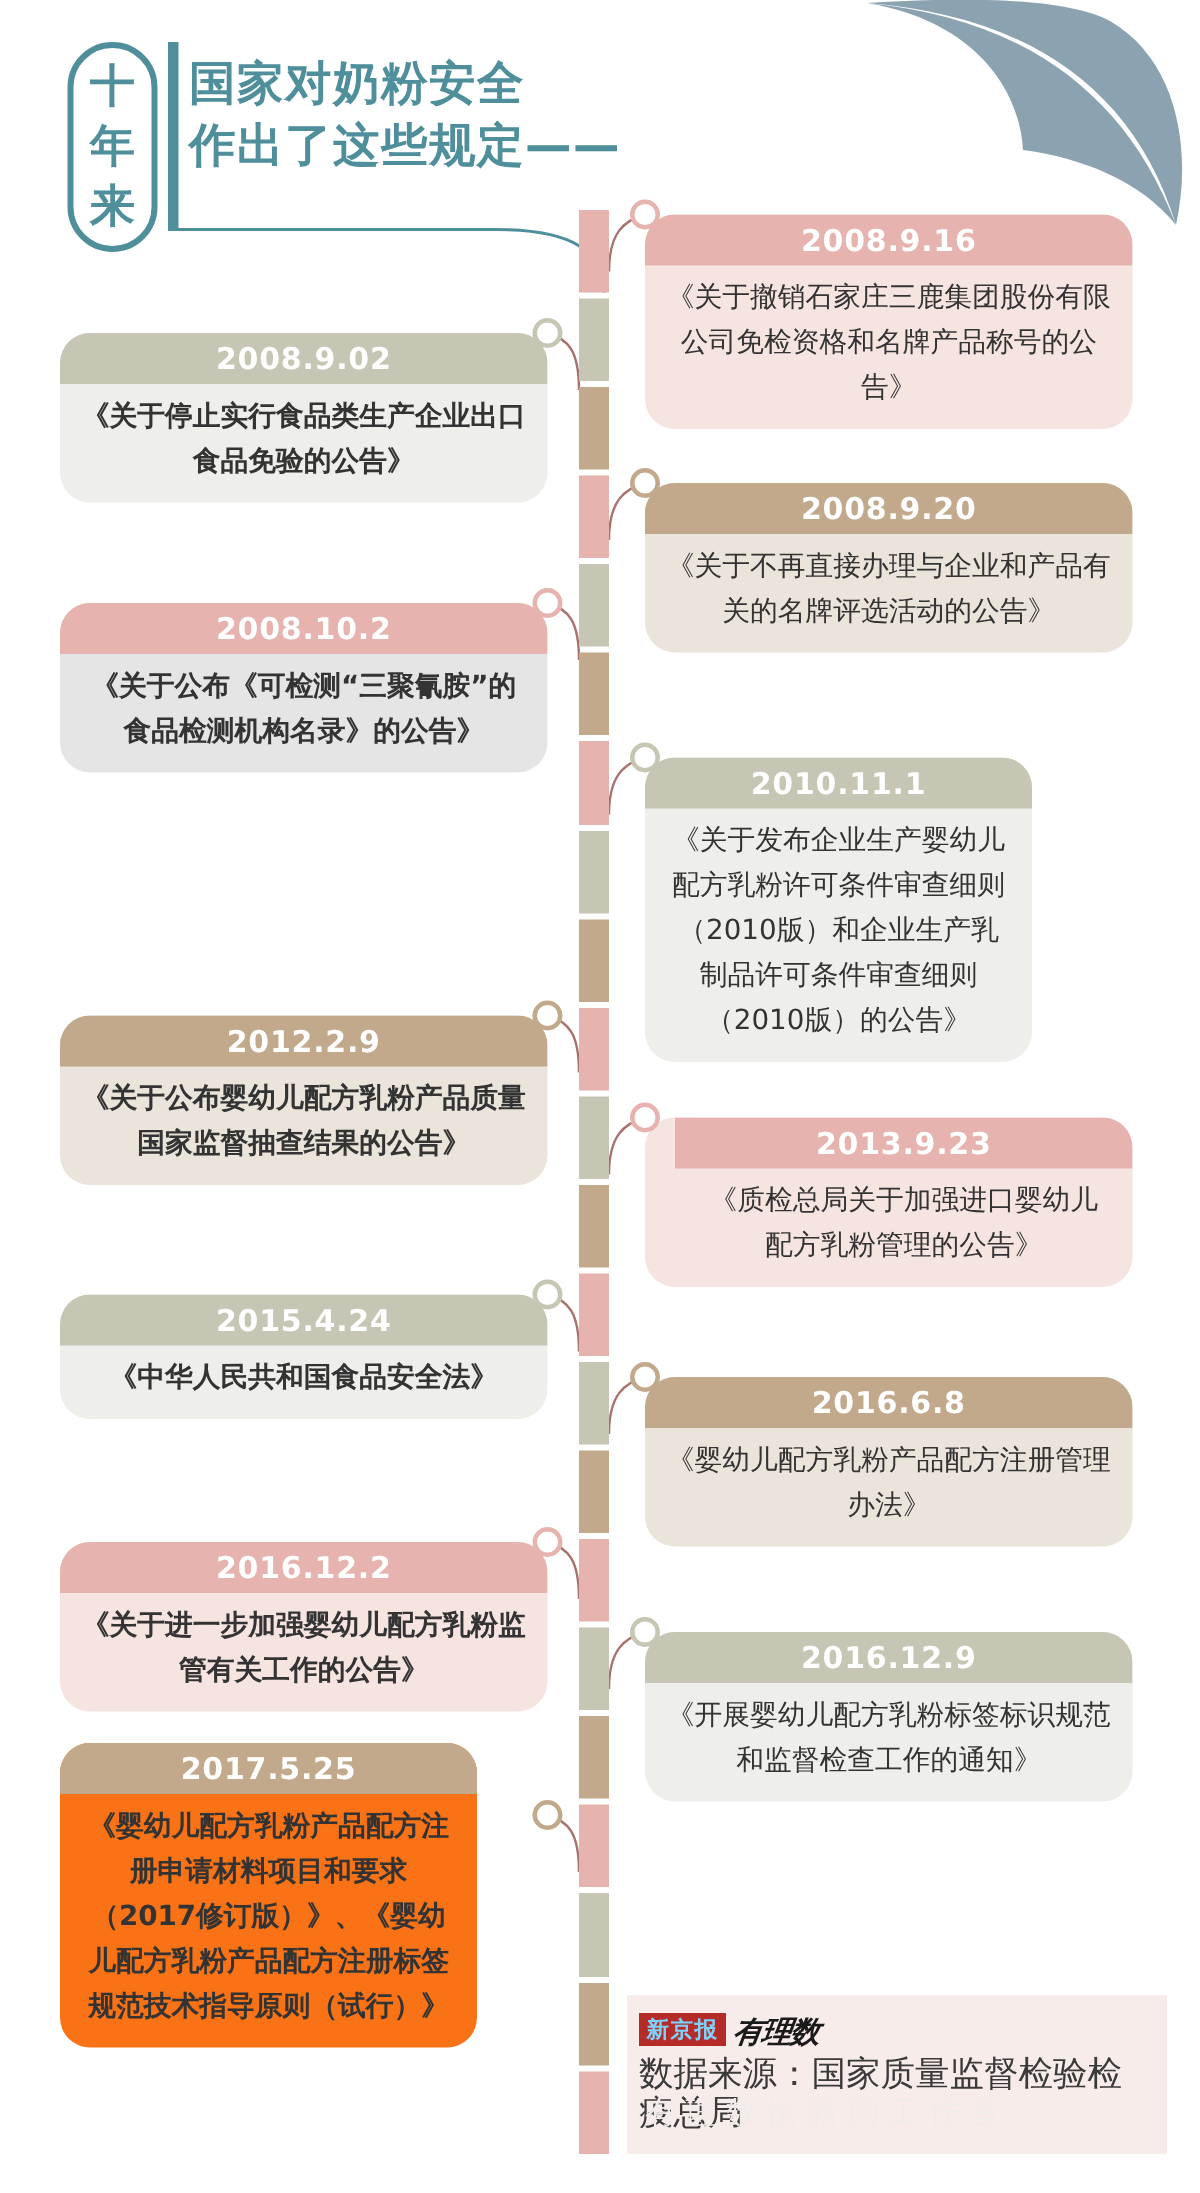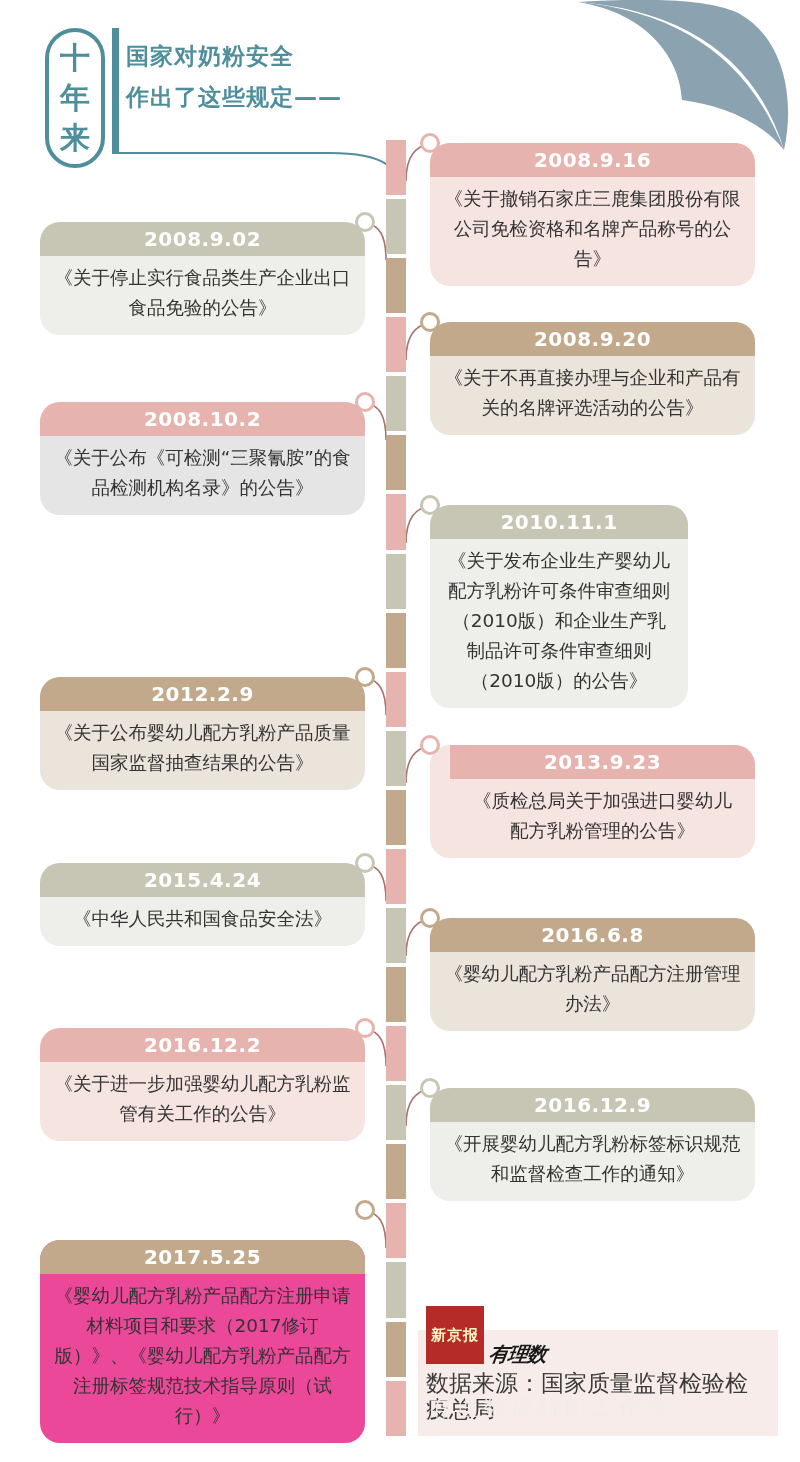--- a/index.html
+++ b/index.html
@@ -63,21 +63,21 @@
     top: 28px;
     width: 7px;
     height: 125px;
     background: #4f8f9c;
   }
   .headline {
     position: absolute;
     left: 126px;
     top: 36px;
     color: #4f8f9c;
-    font-size: 23px;
+    font-size: 31px;
     font-weight: bold;
     line-height: 41px;
     letter-spacing: 1px;
     white-space: nowrap;
   }
   .headline .l2 { display:block; }
 
   
   .spine {
     position: absolute;
@@ -115,21 +115,21 @@
     height: 34px;
     letter-spacing: 0.5px;
   }
   .card .body {
     padding: 7px 14px 12px 14px;
     font-size: 18.5px;
     line-height: 30px;
     color: #333333;
     text-align: center;
   }
-  .card.left .body { text-align: center; }
+  .card.left .body { text-align: center; font-weight: bold; }
   .card.right .body { text-align: center; }
 
   
   .marker {
     position: absolute;
     width: 20px;
     height: 20px;
     border-radius: 50%;
     background: #ffffff;
     box-sizing: border-box;
@@ -147,25 +147,25 @@
     background: #f7ece9;
   }
   .footer-logo {
     display: flex;
     align-items: flex-end;
     gap: 5px;
     height: 24px;
   }
   .logo-box {
     background: #b42b28;
-    color: #fef9c3;
+    color: #7dd3fc;
     font-size: 15px;
     font-weight: bold;
     line-height: 20px;
-    padding: 19px 5px;
+    padding: 1px 5px;
     letter-spacing: 1px;
   }
   .logo-script {
     color: #1a1a1a;
     font-size: 20px;
     font-weight: bold;
     font-style: italic;
     line-height: 20px;
     letter-spacing: -1px;
     transform: skewX(-8deg);
@@ -299,21 +299,21 @@
       <div class="card left" style="top: 1028px; width: 325px; left: 40px; background: rgb(246, 228, 225);">
         <div class="date" style="background: rgb(231, 179, 174);">2016.12.2</div>
         <div class="body">《关于进一步加强婴幼儿配方乳粉监管有关工作的公告》</div>
       </div>
       <div class="marker" style="border-color: rgb(231, 179, 174); left: 355px; top: 1018px;"></div>
       <div class="card right" style="top: 1088px; width: 325px; left: 430px; background: rgb(238, 238, 234);">
         <div class="date" style="background: rgb(199, 198, 180);">2016.12.9</div>
         <div class="body">《开展婴幼儿配方乳粉标签标识规范和监督检查工作的通知》</div>
       </div>
       <div class="marker" style="border-color: rgb(199, 198, 180); left: 420px; top: 1078px;"></div>
-      <div class="card left" style="top: 1240px; width: 325px; left: 40px; background: #ec4899;">
+      <div class="card left" style="top: 1162px; width: 278px; left: 40px; background: #f97316;">
         <div class="date" style="background: rgb(194, 169, 140);">2017.5.25</div>
         <div class="body">《婴幼儿配方乳粉产品配方注册申请材料项目和要求（2017修订版）》、《婴幼儿配方乳粉产品配方注册标签规范技术指导原则（试行）》</div>
       </div>
       <div class="marker" style="border-color: rgb(194, 169, 140); left: 355px; top: 1200px;"></div>
     </div>
 
   <div class="footer">
     <div class="footer-logo">
       <span class="logo-box">新京报</span>
       <span class="logo-script">有理数</span>

